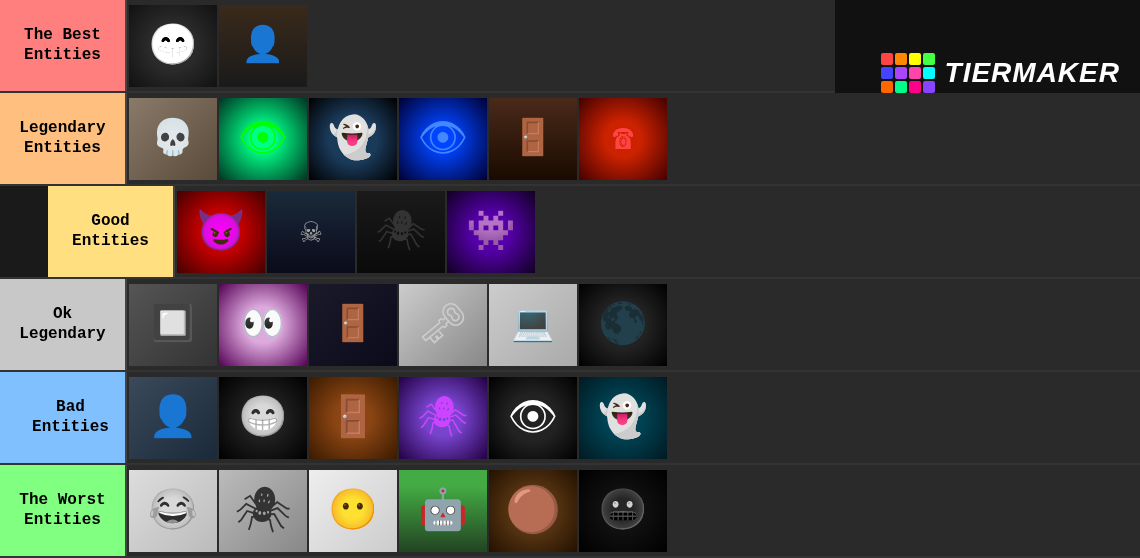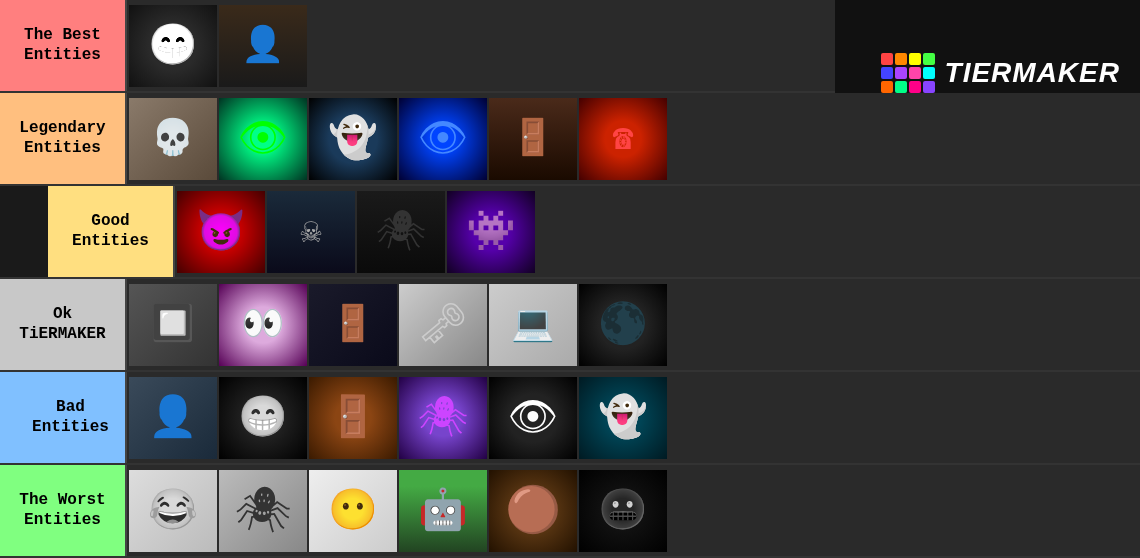--- a/index.html
+++ b/index.html
@@ -473,21 +473,21 @@
         <div class="tier-card">
           <div class="tier-card-inner card-tall-figure" title="Tall Figure"></div>
         </div>
         <div class="tier-card">
           <div class="tier-card-inner card-purple-monster" title="Purple Monster"></div>
         </div>
       </div>
     </div>
     <div class="tier-row">
       <div class="tier-label" style="background-color: rgb(200, 200, 200); white-space: pre-line;">Ok
-TiERMAKER</div>
+Legendary</div>
       <div class="tier-content">
         <div class="tier-card">
           <div class="tier-card-inner card-grey" title="Grey Entity"></div>
         </div>
         <div class="tier-card">
           <div class="tier-card-inner card-eyeball" title="Eyeball"></div>
         </div>
         <div class="tier-card">
           <div class="tier-card-inner card-doors-b" title="Doors Entity"></div>
         </div>

